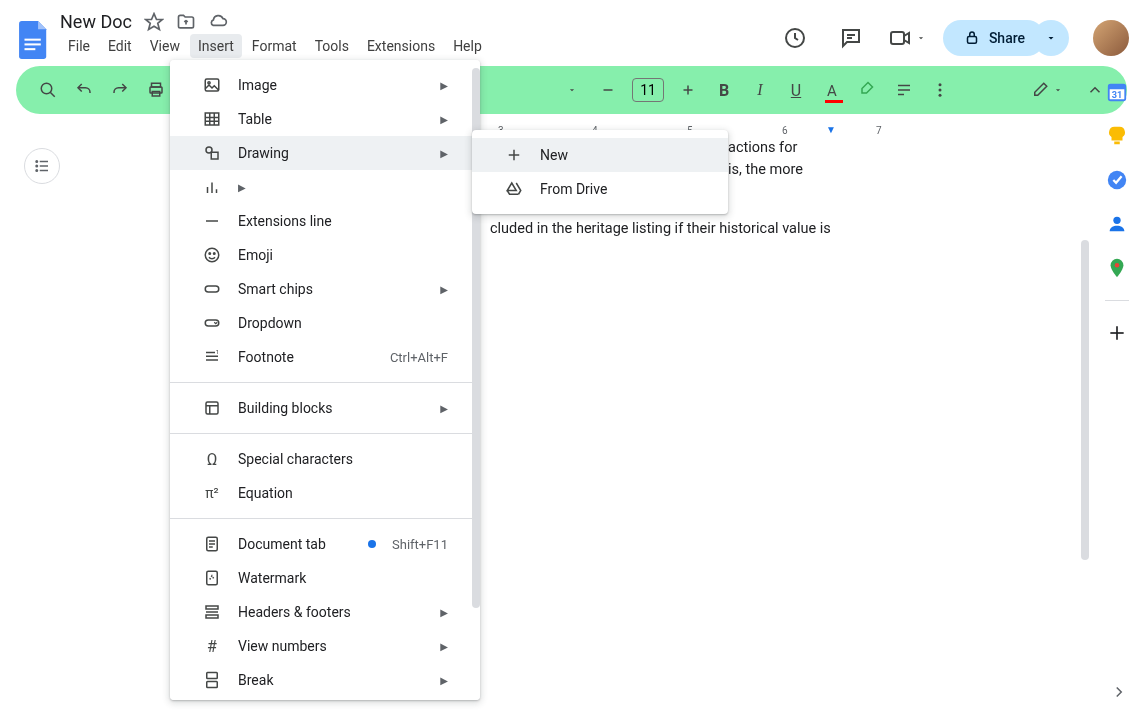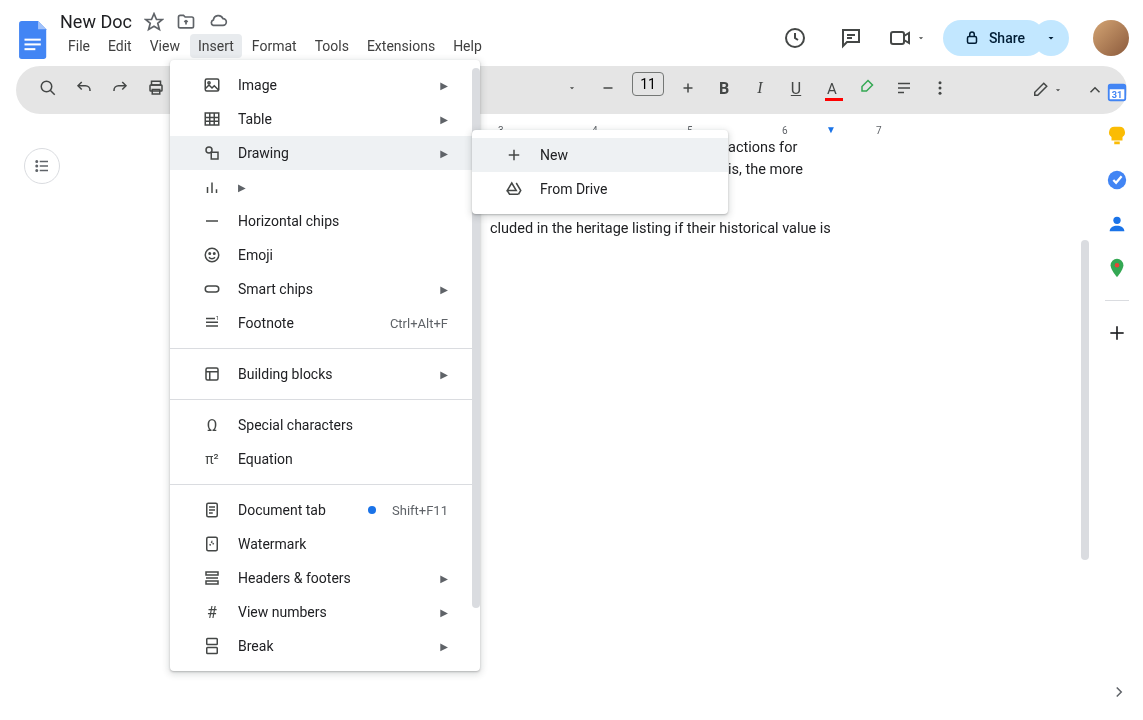--- a/index.html
+++ b/index.html
@@ -110,25 +110,26 @@
     }
     .avatar {
       width: 36px;
       height: 36px;
       border-radius: 50%;
       background: linear-gradient(135deg, #d4a574, #8b5a3c);
       margin-left: 8px;
     }
     .toolbar {
       display: flex;
+      align-items: center;
       padding: 6px 16px;
       gap: 4px;
       border-bottom: none;
       height: 48px;
-      background: #e5e5e5;
+      background: #86efac;
       margin: 8px 16px;
       border-radius: 24px;
     }
     .toolbar-btn {
       width: 32px;
       height: 32px;
       display: flex;
       align-items: center;
       justify-content: center;
       color: #444746;
@@ -563,41 +564,50 @@
         </svg>
     </span>
     <span class="menu-row-arrow">▶</span>
   </div>
   <div class="menu-row">
     <span class="menu-row-icon">
       <svg width="18" height="18" viewBox="0 0 24 24" stroke="#444746" stroke-width="2">
           <line x1="4" y1="12" x2="20" y2="12"></line>
         </svg>
     </span>
-    <span class="menu-row-label">Horizontal chips</span>
+    <span class="menu-row-label">Extensions line</span>
   </div>
   <div class="menu-row">
     <span class="menu-row-icon">
       <svg width="18" height="18" viewBox="0 0 24 24" fill="none" stroke="#444746" stroke-width="2">
           <circle cx="12" cy="12" r="9"></circle>
           <circle cx="9" cy="10" r="1" fill="#444746"></circle>
           <circle cx="15" cy="10" r="1" fill="#444746"></circle>
           <path d="M8 15s1.5 2 4 2 4-2 4-2"></path>
         </svg>
     </span>
     <span class="menu-row-label">Emoji</span>
   </div>
   <div class="menu-row">
     <span class="menu-row-icon">
       <svg width="18" height="18" viewBox="0 0 24 24" fill="none" stroke="#444746" stroke-width="2">
           <rect x="3" y="8" width="18" height="8" rx="4"></rect>
         </svg>
     </span>
     <span class="menu-row-label">Smart chips</span>
     <span class="menu-row-arrow">▶</span>
+  </div>
+  <div class="menu-row">
+    <span class="menu-row-icon">
+      <svg width="18" height="18" viewBox="0 0 24 24" fill="none" stroke="#444746" stroke-width="2">
+          <rect x="3" y="8" width="18" height="8" rx="4"></rect>
+          <path d="M15 11l2 2 2-2" stroke-width="1.5"></path>
+        </svg>
+    </span>
+    <span class="menu-row-label">Dropdown</span>
   </div>
   <div class="menu-row">
     <span class="menu-row-icon">
       <svg width="18" height="18" viewBox="0 0 24 24" fill="none" stroke="#444746" stroke-width="2">
           <line x1="4" y1="6" x2="16" y2="6"></line>
           <line x1="4" y1="11" x2="20" y2="11"></line>
           <line x1="4" y1="16" x2="20" y2="16"></line>
           <text x="17" y="8" font-size="8" fill="#444746" stroke="none">1</text>
         </svg>
     </span>

